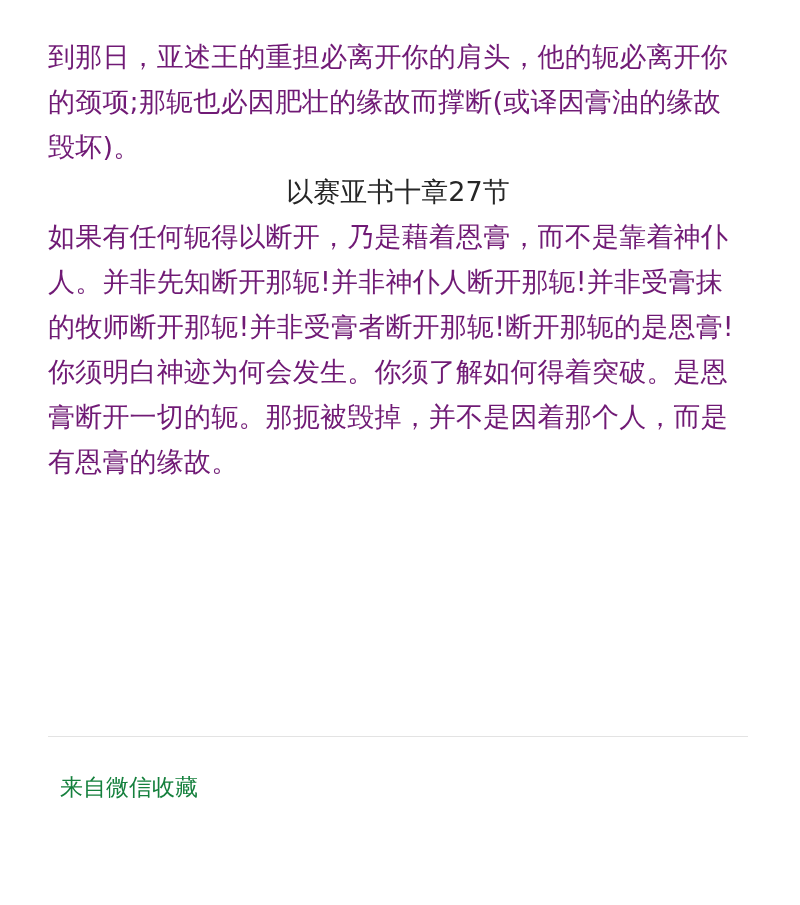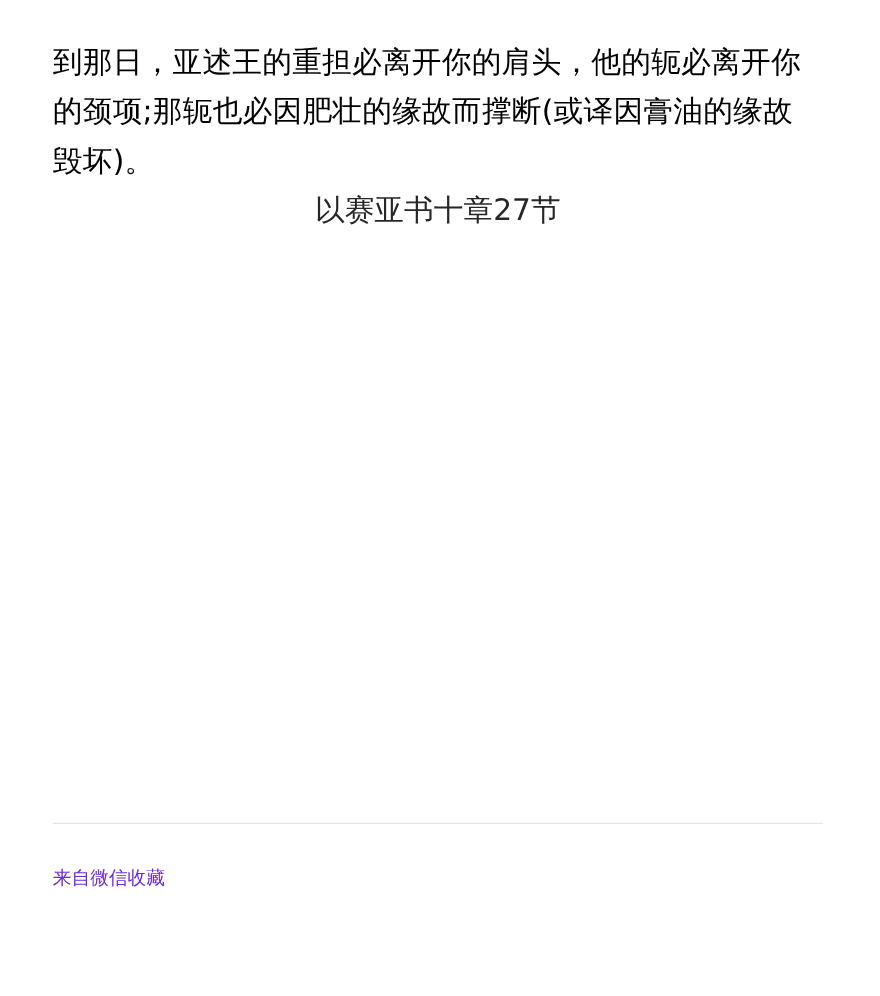--- a/index.html
+++ b/index.html
@@ -22,21 +22,21 @@
     display: flex;
     flex-direction: column;
   }
   .article {
     flex: 0 0 auto;
   }
   .para {
     font-size: 27px;
     line-height: 45px;
     letter-spacing: 0.2px;
-    color: #000000;
+    color: #701a75;
     margin: 0;
     text-align: left;
     word-break: break-all;
   }
   .ref {
     font-size: 27px;
     line-height: 45px;
     color: #262626;
     margin: 0;
     text-align: center;
@@ -49,34 +49,35 @@
     flex: 0 0 auto;
     padding-bottom: 90px;
   }
   .divider {
     height: 1px;
     background: #e3e3e3;
     width: 100%;
     margin: 0 0 34px 0;
   }
   .source {
-    font-size: 17px;
+    font-size: 23px;
     line-height: 32px;
-    color: #6d28d9;
-    margin: 0;
+    color: #15803d;
+    margin: 12px;
   }
 </style>
 </head>
 <body>
 
 <div class="page">
 
   <div class="article">
     <p class="para">到那日，亚述王的重担必离开你的肩头，他的轭必离开你的颈项;那轭也必因肥壮的缘故而撑断(或译因膏油的缘故毁坏)。</p>
     <p class="ref">以赛亚书十章27节</p>
+    <p class="para">如果有任何轭得以断开，乃是藉着恩膏，而不是靠着神仆人。并非先知断开那轭!并非神仆人断开那轭!并非受膏抹的牧师断开那轭!并非受膏者断开那轭!断开那轭的是恩膏!你须明白神迹为何会发生。你须了解如何得着突破。是恩膏断开一切的轭。那扼被毁掉，并不是因着那个人，而是有恩膏的缘故。</p>
   </div>
 
   <div class="spacer"></div>
 
   <div class="footer-wrap">
     <div class="divider"></div>
     <p class="source">来自微信收藏</p>
   </div>
 
 </div>

